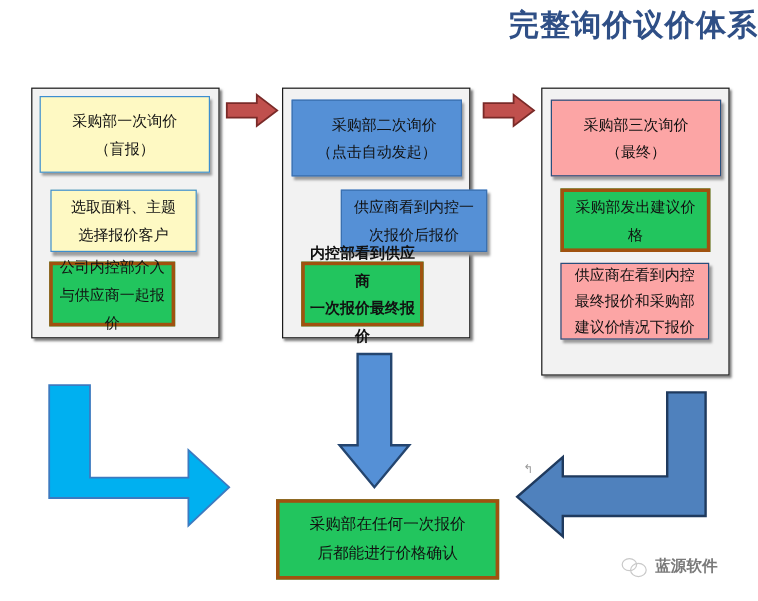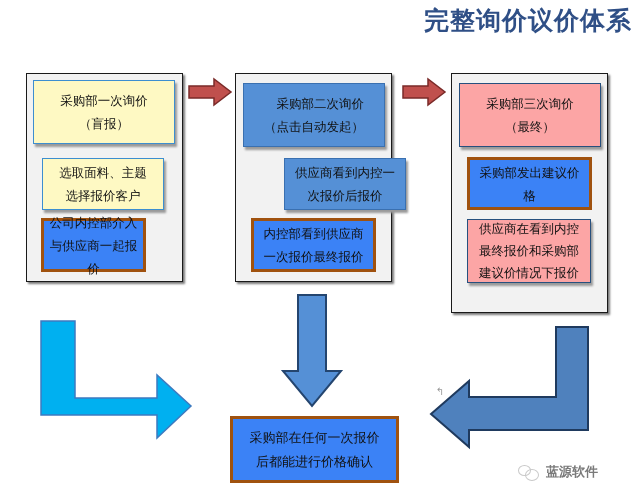--- a/index.html
+++ b/index.html
@@ -8,21 +8,21 @@
   .title { position: absolute; left: 0; top: 4px; width: 632px; text-align: right;
            font-size: 25px; font-weight: bold; color: #2f4f86; letter-spacing: 1px; }
   .panel { position: absolute; background: #f2f2f2; border: 1px solid #1a1a1a;
            box-shadow: 2px 2px 2px #7a7a7a; box-sizing: border-box; }
   .box { position: absolute; box-sizing: border-box; display: flex; align-items: center;
          justify-content: center; text-align: center; font-size: 12.5px; line-height: 23px;
          color: #111; box-shadow: 2px 3px 2px #9a9a9a; white-space: pre-line; }
   .cyan { background: #fef9c3; border: 1px solid #3c8ed0; }
   .mid { background: #5590d6; border: 1px solid #3a70b0; }
   .dark { background: #fca5a5; border: 1px solid #27507e; }
-  .orange { background: #3b82f6; border: 3px solid #a0520f; box-shadow: none; }
+  .orange { background: #22c55e; border: 3px solid #a0520f; box-shadow: none; }
   .pm { color: #9a9a9a; font-size: 10px; }
   svg.arrow { position: absolute; overflow: visible; }
   .brand { position: absolute; left: 518px; top: 463px; display: flex; align-items: center;
            color: #7a7a7a; font-size: 13px; font-weight: bold; }
   .wechat { width: 22px; height: 16px; margin-right: 6px; position: relative; }
   .wechat span { position: absolute; border: 1px solid #c9c9c9; border-radius: 50%; }
 </style>
 </head>
 <body>
 
@@ -34,21 +34,21 @@
 <div class="box cyan" style="left:42px; top:158px; width:122px; height:52px;">选取面料、主题
 选择报价客户</div>
 <div class="box orange" style="left:41px; top:218px; width:105px; height:54px;">公司内控部介入
 与供应商一起报价</div>
 
 <div class="panel" style="left:235px; top:73px; width:157px; height:209px;"></div>
 <div class="box mid" style="left:243px; top:83px; width:142px; height:64px;text-align:right;">采购部二次询价
 （点击自动发起）</div>
 <div class="box mid" style="left:252px; top:158px; width:122px; height:52px;margin-left:32px;">供应商看到内控一
 次报价后报价</div>
-<div class="box orange" style="left:251px; top:218px; width:125px; height:54px;">内控部看到供应商
+<div class="box orange" style="left:251px; top:218px; width:102px; height:54px;font-weight:bold;">内控部看到供应商
 一次报价最终报价</div>
 
 <div class="panel" style="left:451px; top:73px; width:157px; height:240px;"></div>
 <div class="box dark" style="left:459px; top:83px; width:142px; height:64px;">采购部三次询价
 （最终）</div>
 <div class="box orange" style="left:467px; top:157px; width:125px; height:53px;">采购部发出建议价
 格</div>
 <div class="box dark" style="left:467px; top:219px; width:124px; height:64px; line-height:22px;">供应商在看到内控
 最终报价和采购部
 建议价情况下报价</div>
@@ -66,21 +66,21 @@
 
 <svg class="arrow" style="left:40px; top:320px;" width="154" height="120" viewBox="0 0 154 120">
   <polygon points="1,1 35,1 35,78 117,78 117,55 151,86 117,118 117,95 1,95" fill="#00b0f0" stroke="#3c7ac0" stroke-width="1.5"></polygon>
 </svg>
 
 <svg class="arrow" style="left:428px; top:326px;" width="162" height="122" viewBox="0 0 162 122">
   <polygon points="160,1 128,1 128,71 41,71 41,55 3,88 41,121 41,104 160,104" fill="#4f81bd" stroke="#1f3a5e" stroke-width="2"></polygon>
 </svg>
 <span class="pm" style="position:absolute; left:436px; top:386px;">↰</span>
 
-<div class="box orange" style="left:230px; top:416px; width:169px; height:67px; font-size:13px; line-height:24px;">采购部在任何一次报价
+<div class="box orange" style="left:230px; top:416px; width:186px; height:67px; font-size:13px; line-height:24px;">采购部在任何一次报价
 后都能进行价格确认</div>
 
 <div class="brand">
   <div class="wechat">
     <span style="left:0; top:1px; width:11px; height:9px;"></span>
     <span style="left:7px; top:5px; width:12px; height:10px;"></span>
   </div>
   <span>蓝源软件</span>
 </div>
 

